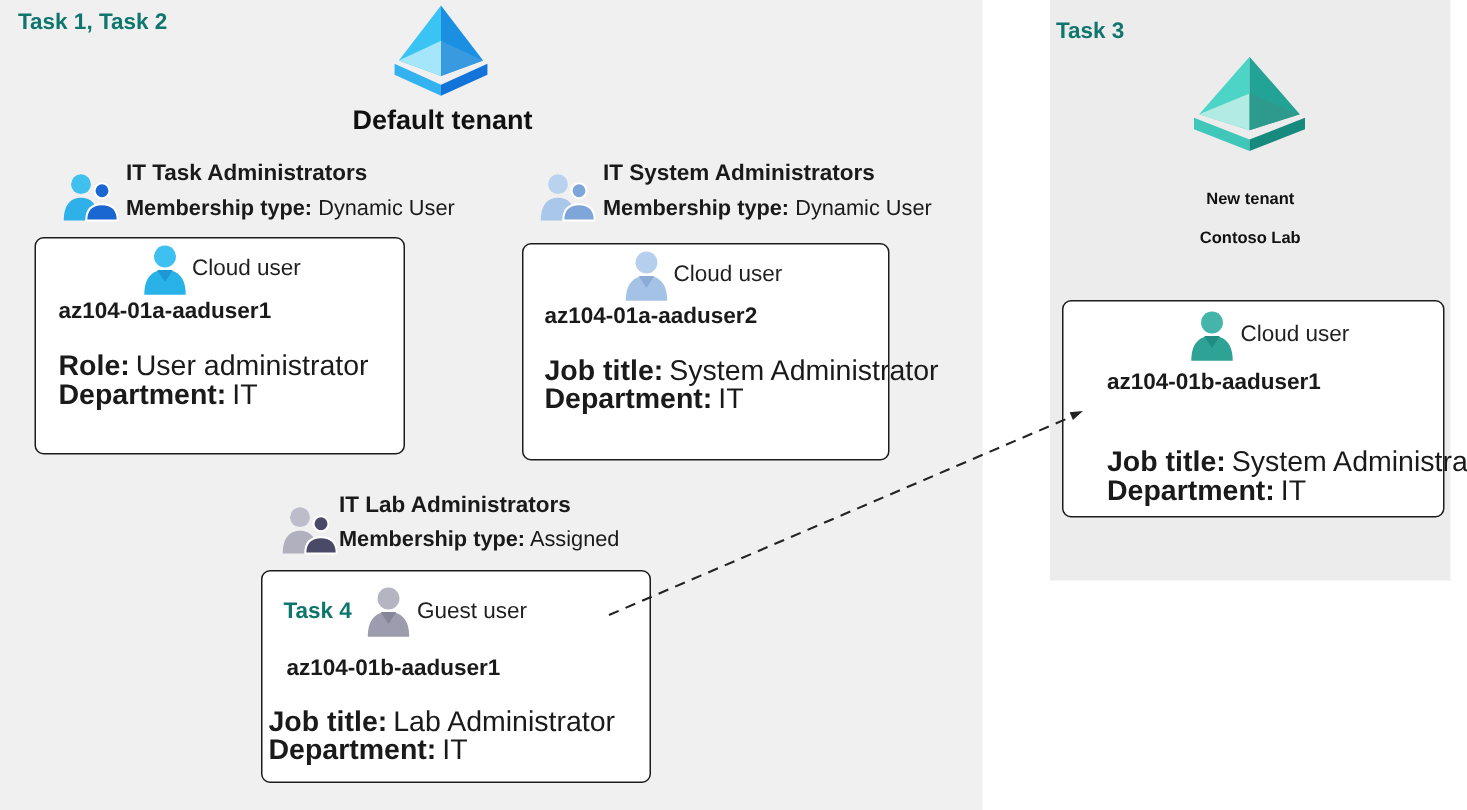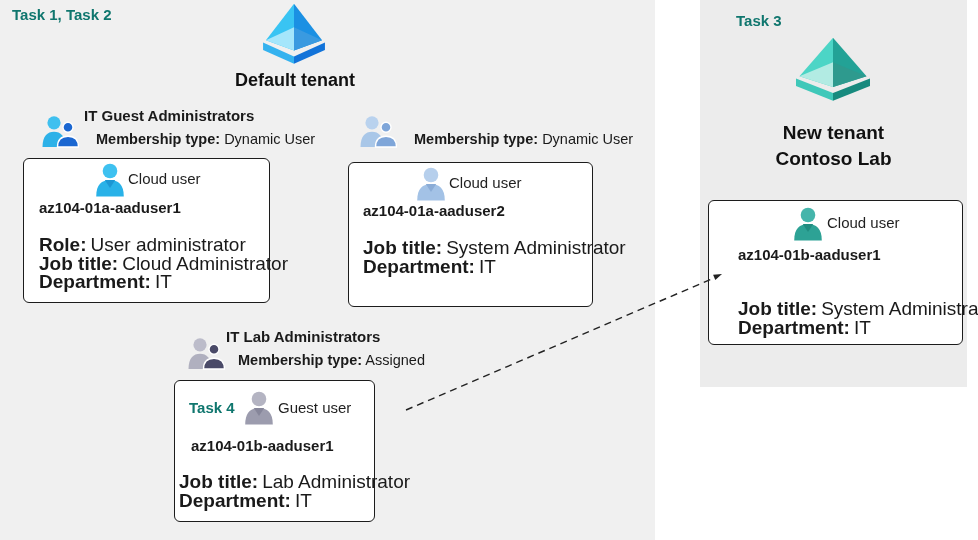--- a/index.html
+++ b/index.html
@@ -6,23 +6,23 @@
   .canvas{
     position:relative;width:978px;height:540px;
     font-family:"Liberation Sans",sans-serif;
     color:#1a1a1a;overflow:hidden;background:#ffffff;
   }
   .abs{position:absolute;}
   .panel-left{left:0;top:0;width:655px;height:540px;background:#f0f0f0;}
   .panel-right{left:700px;top:0;width:267px;height:387px;background:#ececec;}
   .task-label{font-size:15px;font-weight:bold;color:#0f766e;white-space:nowrap;}
   .tenant-title{font-size:18px;font-weight:bold;text-align:center;color:#111;}
-  .tenant-title-2line{font-size:19px;font-weight:bold;text-align:center;line-height:26px;color:#111;}
+  .tenant-title-2line{font-size:11px;font-weight:bold;text-align:center;line-height:26px;color:#111;}
   .group-name{font-size:15px;font-weight:bold;white-space:nowrap;}
-  .membership{font-size:14.5px;white-space:nowrap;margin-left:12px;}
+  .membership{font-size:14.5px;white-space:nowrap;}
   .membership b{font-weight:bold;}
   .user-card{
     position:absolute;background:#ffffff;border:1.4px solid #1c1c1c;
     border-radius:6px;box-sizing:border-box;
   }
   .card-type-label{font-size:15px;color:#1f1f1f;white-space:nowrap;}
   .username{font-size:15px;font-weight:bold;white-space:nowrap;}
   .fields{font-size:19px;line-height:18.5px;}
   .field-row{white-space:nowrap;}
   .field-label{font-weight:bold;margin-right:4px;}
@@ -53,57 +53,55 @@
   <div class="abs tenant-title" style="left:193px;top:70px;width:204px;">Default tenant</div>
 
   <div class="abs" style="left:42px;top:115px;">
     <svg width="37" height="33" viewBox="0 0 37 33">
       <circle cx="12" cy="7.8" r="6.6" fill="#3fc0ef"></circle>
       <path d="M0.5,32 C0.5,21 5.5,16.8 12,16.8 C18.5,16.8 23.5,21 23.5,32 Z" fill="#2db1e8"></path>
       <circle cx="26" cy="12.2" r="5" fill="#1b67d1" stroke="#ffffff" stroke-width="1.4"></circle>
       <path d="M15.5,32 C15.5,24.5 19.5,21.2 26,21.2 C32.5,21.2 36.5,24.5 36.5,32 Z" fill="#1b67d1" stroke="#ffffff" stroke-width="1.4"></path>
     </svg>
   </div>
-  <div class="abs group-name" style="left:84px;top:107px;">IT Guest Administrators</div>
+  <div class="abs group-name" style="left:84px;top:107px;">IT Task Administrators</div>
   <div class="abs membership" style="left:84px;top:131px;">
     <b>Membership type:</b>
     <span>Dynamic User</span>
   </div>
 
   <div class="user-card" style="left:23px;top:158px;width:247px;height:145px;">
     <div class="abs" style="left:71px;top:4px;">
       <svg width="30" height="34" viewBox="0 0 30 34">
         <circle cx="15" cy="8" r="7.3" fill="#3ec1f0"></circle>
         <path d="M1.2,33.5 C1.2,21.5 6.8,17 15,17 C23.2,17 28.8,21.5 28.8,33.5 Z" fill="#29b2e8"></path>
         <polygon points="9.8,17 20.2,17 15,25" fill="#1b97d4"></polygon>
       </svg>
     </div>
     <div class="abs card-type-label" style="left:104px;top:11px;">Cloud user</div>
     <div class="abs username" style="left:15px;top:40px;">az104-01a-aaduser1</div>
     <div class="abs fields" style="left:15px;top:77px;">
       <div class="field-row">
         <span class="field-label">Role:</span><span>User administrator</span>
-      </div>
-      <div class="field-row">
-        <span class="field-label">Job title:</span><span>Cloud Administrator</span>
       </div>
       <div class="field-row">
         <span class="field-label">Department:</span><span>IT</span>
       </div>
     </div>
   </div>
 
   <div class="abs" style="left:360px;top:115px;">
     <svg width="37" height="33" viewBox="0 0 37 33">
       <circle cx="12" cy="7.8" r="6.6" fill="#b9d2ee"></circle>
       <path d="M0.5,32 C0.5,21 5.5,16.8 12,16.8 C18.5,16.8 23.5,21 23.5,32 Z" fill="#a9c7e8"></path>
       <circle cx="26" cy="12.2" r="5" fill="#7fa6d9" stroke="#ffffff" stroke-width="1.4"></circle>
       <path d="M15.5,32 C15.5,24.5 19.5,21.2 26,21.2 C32.5,21.2 36.5,24.5 36.5,32 Z" fill="#7fa6d9" stroke="#ffffff" stroke-width="1.4"></path>
     </svg>
   </div>
+  <div class="abs group-name" style="left:402px;top:107px;">IT System Administrators</div>
   <div class="abs membership" style="left:402px;top:131px;">
     <b>Membership type:</b>
     <span>Dynamic User</span>
   </div>
 
   <div class="user-card" style="left:348px;top:162px;width:245px;height:145px;">
     <div class="abs" style="left:67px;top:4px;">
       <svg width="30" height="34" viewBox="0 0 30 34">
         <circle cx="15" cy="8" r="7.3" fill="#b6cfec"></circle>
         <path d="M1.2,33.5 C1.2,21.5 6.8,17 15,17 C23.2,17 28.8,21.5 28.8,33.5 Z" fill="#a3c2e6"></path>
@@ -129,42 +127,42 @@
       <circle cx="26" cy="12.2" r="5" fill="#4a4a68" stroke="#ffffff" stroke-width="1.4"></circle>
       <path d="M15.5,32 C15.5,24.5 19.5,21.2 26,21.2 C32.5,21.2 36.5,24.5 36.5,32 Z" fill="#4a4a68" stroke="#ffffff" stroke-width="1.4"></path>
     </svg>
   </div>
   <div class="abs group-name" style="left:226px;top:328px;">IT Lab Administrators</div>
   <div class="abs membership" style="left:226px;top:352px;">
     <b>Membership type:</b>
     <span>Assigned</span>
   </div>
 
-  <div class="user-card" style="left:174px;top:380px;width:201px;height:142px;">
+  <div class="user-card" style="left:174px;top:380px;width:260px;height:142px;">
     <div class="abs task-label" style="left:14px;top:18px;">Task 4</div>
     <div class="abs" style="left:69px;top:10px;">
       <svg width="30" height="34" viewBox="0 0 30 34">
         <circle cx="15" cy="8" r="7.3" fill="#b4b4c2"></circle>
         <path d="M1.2,33.5 C1.2,21.5 6.8,17 15,17 C23.2,17 28.8,21.5 28.8,33.5 Z" fill="#9c9cae"></path>
         <polygon points="9.8,17 20.2,17 15,25" fill="#86869a"></polygon>
       </svg>
     </div>
     <div class="abs card-type-label" style="left:103px;top:18px;">Guest user</div>
     <div class="abs username" style="left:16px;top:56px;">az104-01b-aaduser1</div>
     <div class="abs fields" style="left:4px;top:92px;">
       <div class="field-row">
         <span class="field-label">Job title:</span><span>Lab Administrator</span>
       </div>
       <div class="field-row">
         <span class="field-label">Department:</span><span>IT</span>
       </div>
     </div>
   </div>
 
-  <div class="abs task-label" style="left:736px;top:12px;">Task 3</div>
+  <div class="abs task-label" style="left:704px;top:12px;">Task 3</div>
 
   <div class="abs" style="left:790px;top:37px;">
     <svg width="86" height="66" viewBox="0 0 100 86" preserveAspectRatio="none">
       <polygon points="50,1 11,51 50,65" fill="#4cd5c6"></polygon>
       <polygon points="50,1 89,51 50,65" fill="#23a296"></polygon>
       <polygon points="50,33 11,51 50,65" fill="#b2ebe3"></polygon>
       <polygon points="50,33 89,51 50,65" fill="#2e9a8e"></polygon>
       <polygon points="7,54 50,73 50,83 7,64" fill="#3fc8b9"></polygon>
       <polygon points="93,54 50,73 50,83 93,64" fill="#178a7e"></polygon>
     </svg>

